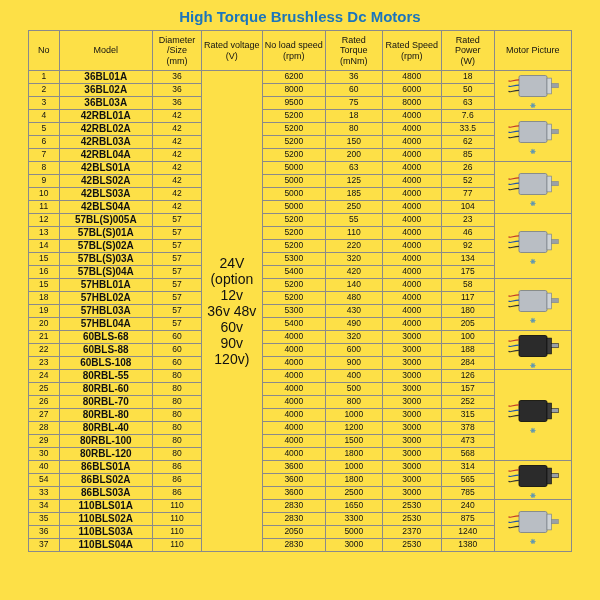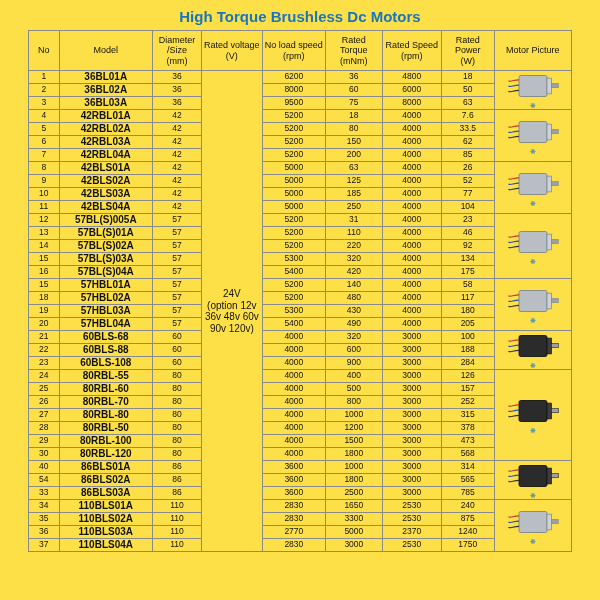--- a/index.html
+++ b/index.html
@@ -12,21 +12,21 @@
     font-size:8.5px;
     color:#111;
     text-align:center;
     vertical-align:middle;
     padding:0 1px;
     overflow:hidden;
     height:13px;
     line-height:1.15;
   }
   th { white-space:pre-line; font-weight:normal; height:40px; font-size:9px; }
-  .voltage-cell { white-space:pre-line; font-size:10px; }
+  .voltage-cell { white-space:pre-line; font-size:14px; }
   .pic-cell { padding:0; }
   .pic-wrap { display:flex; flex-direction:column; align-items:center; justify-content:center; gap:1px; }
   .watermark { color:#2b7fd4; font-size:7px; line-height:1; }
   tbody td.model-cell { font-size:10px;font-weight:bold; }
 </style>
 </head>
 <body>
 
 <div class="page">
   <div class="title">High Torque Brushless Dc Motors</div>
@@ -204,21 +204,21 @@
           <td>5000</td>
           <td>250</td>
           <td>4000</td>
           <td>104</td>
         </tr>
         <tr>
           <td>12</td>
           <td class="model-cell">57BL(S)005A</td>
           <td>57</td>
           <td>5200</td>
-          <td>31</td>
+          <td>55</td>
           <td>4000</td>
           <td>23</td>
           <td rowspan="5" class="pic-cell">
             <div class="pic-wrap">
               <svg viewBox="0 0 64 34" width="56" height="30">
                 <rect x="16" y="5" width="32" height="24" rx="2" fill="#b9bec4" stroke="#7c838a" stroke-width="1"></rect>
                 <rect x="48" y="8" width="5" height="18" fill="#cdd2d6" stroke="#7c838a" stroke-width="0.8"></rect>
                 <rect x="53" y="14" width="8" height="5" fill="#9aa0a6" stroke="#7c838a" stroke-width="0.6"></rect>
                 <path d="M16 10 C9 10 7 13 4 11" stroke="#c0392b" fill="none" stroke-width="1.2"></path>
                 <path d="M16 16 C9 16 7 19 4 17" stroke="#2255aa" fill="none" stroke-width="1.2"></path>
@@ -397,21 +397,21 @@
           <td>27</td>
           <td class="model-cell">80RBL-80</td>
           <td>80</td>
           <td>4000</td>
           <td>1000</td>
           <td>3000</td>
           <td>315</td>
         </tr>
         <tr>
           <td>28</td>
-          <td class="model-cell">80RBL-50</td>
+          <td class="model-cell">80RBL-40</td>
           <td>80</td>
           <td>4000</td>
           <td>1200</td>
           <td>3000</td>
           <td>378</td>
         </tr>
         <tr>
           <td>29</td>
           <td class="model-cell">80RBL-100</td>
           <td>80</td>
@@ -497,29 +497,29 @@
           <td>110</td>
           <td>2830</td>
           <td>3300</td>
           <td>2530</td>
           <td>875</td>
         </tr>
         <tr>
           <td>36</td>
           <td class="model-cell">110BLS03A</td>
           <td>110</td>
-          <td>2770</td>
+          <td>2050</td>
           <td>5000</td>
           <td>2370</td>
           <td>1240</td>
         </tr>
         <tr>
           <td>37</td>
           <td class="model-cell">110BLS04A</td>
           <td>110</td>
           <td>2830</td>
           <td>3000</td>
           <td>2530</td>
-          <td>1750</td>
+          <td>1380</td>
         </tr>
       </tbody>
   </table>
 </div>
 
 </body></html>

